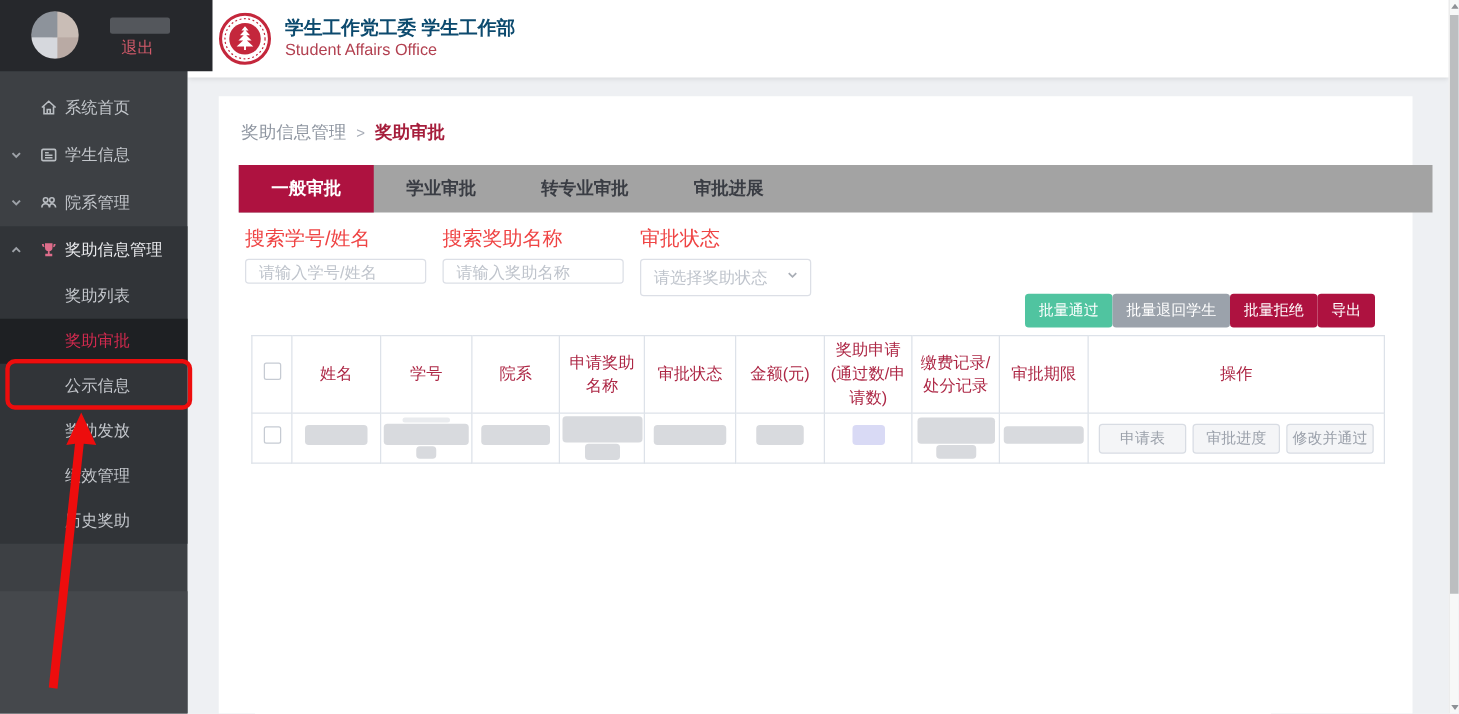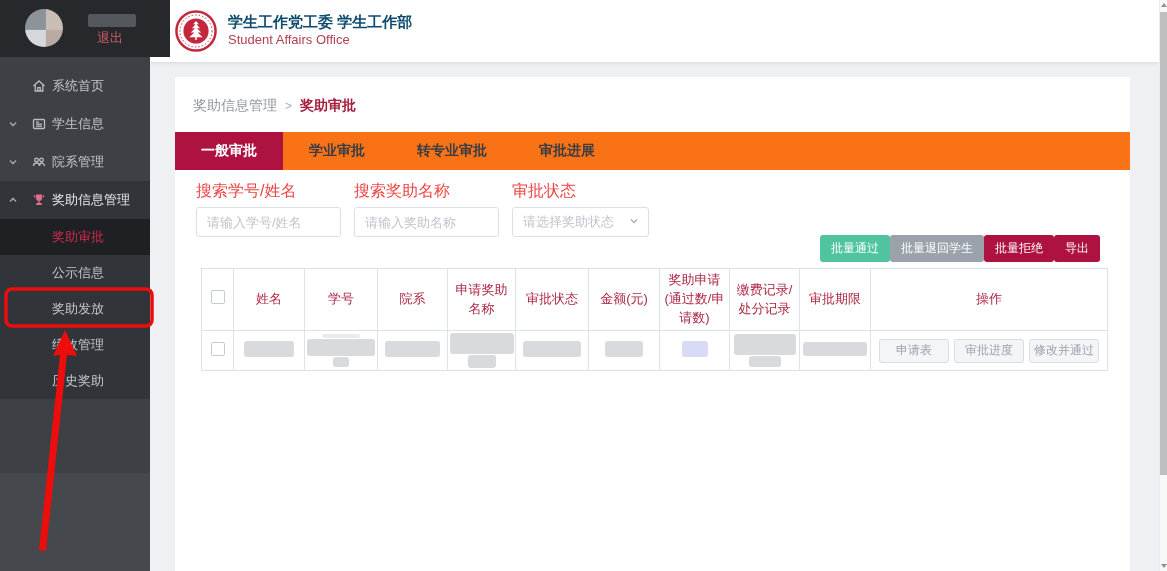--- a/index.html
+++ b/index.html
@@ -41,29 +41,29 @@
   .title-cn { position:absolute; left:78px; top:13px; font-size:15px; font-weight:bold; color:#0c4a6e; white-space:nowrap; }
   .title-en { position:absolute; left:78px; top:32px; font-size:13px; color:#b24050; white-space:nowrap; }
 
   
   .card { position:absolute; left:175px; top:77px; width:955px; height:494px; background:#ffffff; z-index:1; }
   .breadcrumb { position:absolute; left:18px; top:20px; font-size:14px; display:flex; gap:8px; align-items:center; }
   .bc-parent { color:#8f96a1; cursor:pointer; }
   .bc-sep { color:#a9aeb8; font-size:12px; }
   .bc-current { color:#a61e3c; font-weight:bold; }
 
-  .tabbar { position:absolute; left:0; top:55px; width:955px; height:38px; background:#f97316; display:flex; }
+  .tabbar { position:absolute; left:16px; top:55px; width:955px; height:38px; background:#a3a3a3; display:flex; }
   .tab { height:38px; display:flex; align-items:center; justify-content:center; padding:0 26px;
          font-size:14px; font-weight:bold; color:#3a3d44; cursor:pointer; }
   .tab.active { background:#ae1240; color:#ffffff; min-width:95px; }
 
   .filters { position:absolute; left:21px; top:104px; display:flex; gap:13px; }
   .fgroup { display:flex; flex-direction:column; }
   .flabel { font-size:16px; color:#ef4444; margin-bottom:5px; }
-  .finput { width:145px; height:30px; border:1px solid #dcdfe6; border-radius:3px; background:#fff;
+  .finput { width:145px; height:20px; border:1px solid #dcdfe6; border-radius:3px; background:#fff;
             font-size:13px; color:#606266; padding:0 10px; outline:none; }
   .finput::placeholder { color:#bfc4cc; }
   .fselect { width:137px; height:30px; border:1px solid #dcdfe6; border-radius:3px; background:#fff;
              display:flex; align-items:center; justify-content:space-between; padding:0 8px 0 10px; cursor:pointer; }
   .fselect .ph { font-size:13px; color:#bfc4cc; }
 
   .bulk-row { position:absolute; top:158px; right:30px; display:flex; }
   .bbtn { height:27px; padding:0 11px; border:none; border-radius:3px; color:#fff; font-size:12px;
           display:flex; align-items:center; cursor:pointer; font-family:inherit; }
   .b-green { background:#50c4a0; }
@@ -161,20 +161,23 @@
             <svg class="chv" width="10" height="10" viewBox="0 0 10 10">
                 <polyline points="2,6.5 5,3.5 8,6.5"></polyline>
               </svg>
           </span>
           <span class="ic">
             <svg width="16" height="16" viewBox="0 0 16 16">
                 <path fill="#df6d8b" d="M5 2.5 h6 v3.5 a3 3 0 0 1 -6 0 z M4 3.2 H2.6 a2.3 2.3 0 0 0 2 2.6 M12 3.2 h1.4 a2.3 2.3 0 0 1 -2 2.6 M7.3 9 h1.4 v2 h-1.4 z M5.2 11 h5.6 v2 H5.2 z"></path>
               </svg>
           </span>
           <span class="lbl">奖助信息管理</span>
+        </div>
+        <div class="s-item">
+          <span class="lbl">奖助列表</span>
         </div>
         <div class="s-item active">
           <span class="lbl">奖助审批</span>
         </div>
         <div class="s-item">
           <span class="lbl">公示信息</span>
         </div>
         <div class="s-item">
           <span class="lbl">奖助发放</span>
         </div>

